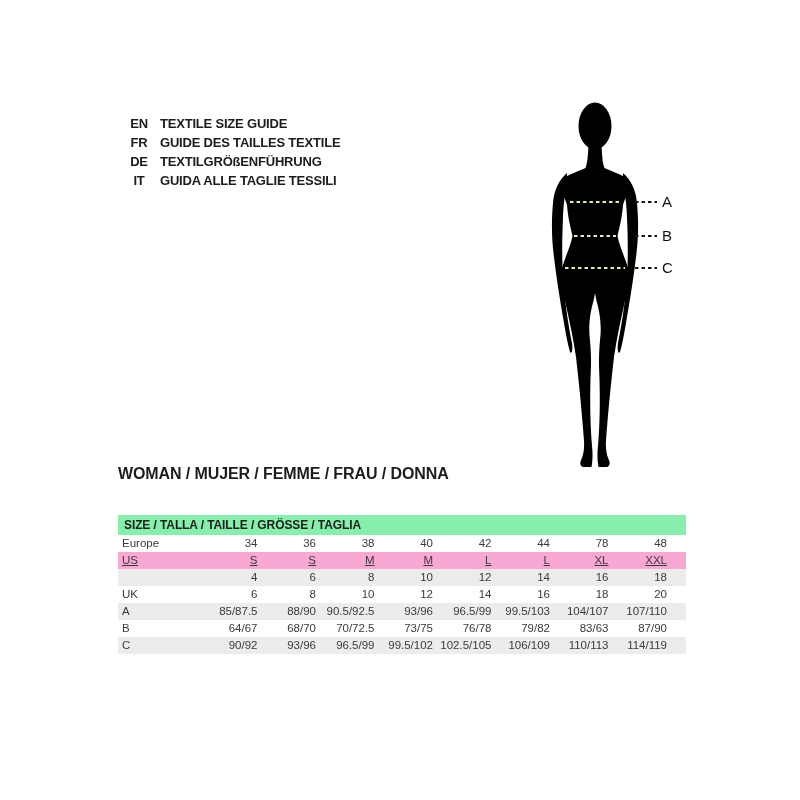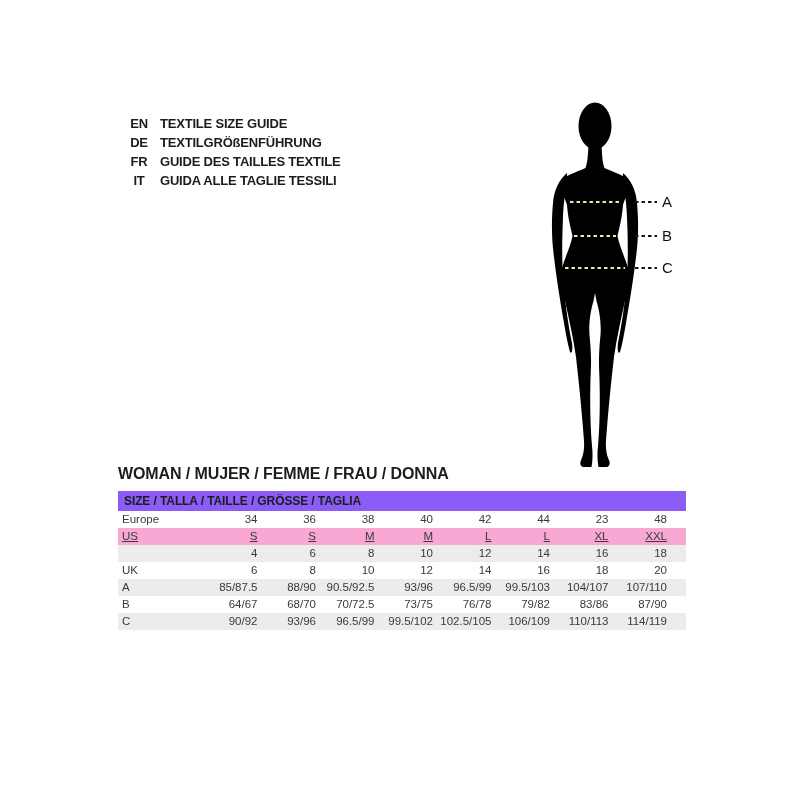--- a/index.html
+++ b/index.html
@@ -29,26 +29,26 @@
 <body>
 
 <div class="page">
 
   <div class="langs">
     <div class="lang-row">
       <span class="lang-code">EN</span>
       <span>TEXTILE SIZE GUIDE</span>
     </div>
     <div class="lang-row">
+      <span class="lang-code">FR</span>
+      <span>GUIDE DES TAILLES TEXTILE</span>
+    </div>
+    <div class="lang-row">
       <span class="lang-code">DE</span>
       <span>TEXTILGRÖßENFÜHRUNG</span>
-    </div>
-    <div class="lang-row">
-      <span class="lang-code">FR</span>
-      <span>GUIDE DES TAILLES TEXTILE</span>
     </div>
     <div class="lang-row">
       <span class="lang-code">IT</span>
       <span>GUIDA ALLE TAGLIE TESSILI</span>
     </div>
   </div>
 
   <svg class="figure-svg" width="160" height="385" viewBox="0 0 160 385">
     <g transform="translate(55,0)">
       <g fill="#000000">
@@ -94,31 +94,31 @@
       </g>
       <text x="67" y="112">A</text>
       <text x="67" y="146">B</text>
       <text x="67" y="178">C</text>
     </g>
   </svg>
 
   <div class="woman-title">WOMAN / MUJER / FEMME / FRAU / DONNA</div>
 
   <div class="size-table">
-    <div class="tbl-header" style="background: #8b5cf6;">SIZE / TALLA / TAILLE / GRÖSSE / TAGLIA</div>
+    <div class="tbl-header" style="background: #86efac; margin-top: 24px;">SIZE / TALLA / TAILLE / GRÖSSE / TAGLIA</div>
     <div>
         <div class="tbl-row">
           <div class="tbl-label">Europe</div>
           <div class="tbl-cell">34</div>
           <div class="tbl-cell">36</div>
           <div class="tbl-cell">38</div>
           <div class="tbl-cell">40</div>
           <div class="tbl-cell">42</div>
           <div class="tbl-cell">44</div>
-          <div class="tbl-cell">23</div>
+          <div class="tbl-cell">78</div>
           <div class="tbl-cell">48</div>
           <div></div>
         </div>
         <div class="tbl-row" style="background: #f9a8d4; text-decoration: underline;">
           <div class="tbl-label">US</div>
           <div class="tbl-cell">S</div>
           <div class="tbl-cell">S</div>
           <div class="tbl-cell">M</div>
           <div class="tbl-cell">M</div>
           <div class="tbl-cell">L</div>
@@ -164,21 +164,21 @@
           <div></div>
         </div>
         <div class="tbl-row">
           <div class="tbl-label">B</div>
           <div class="tbl-cell">64/67</div>
           <div class="tbl-cell">68/70</div>
           <div class="tbl-cell">70/72.5</div>
           <div class="tbl-cell">73/75</div>
           <div class="tbl-cell">76/78</div>
           <div class="tbl-cell">79/82</div>
-          <div class="tbl-cell">83/86</div>
+          <div class="tbl-cell">83/63</div>
           <div class="tbl-cell">87/90</div>
           <div></div>
         </div>
         <div class="tbl-row" style="background: rgb(236, 236, 236);">
           <div class="tbl-label">C</div>
           <div class="tbl-cell">90/92</div>
           <div class="tbl-cell">93/96</div>
           <div class="tbl-cell">96.5/99</div>
           <div class="tbl-cell">99.5/102</div>
           <div class="tbl-cell">102.5/105</div>

